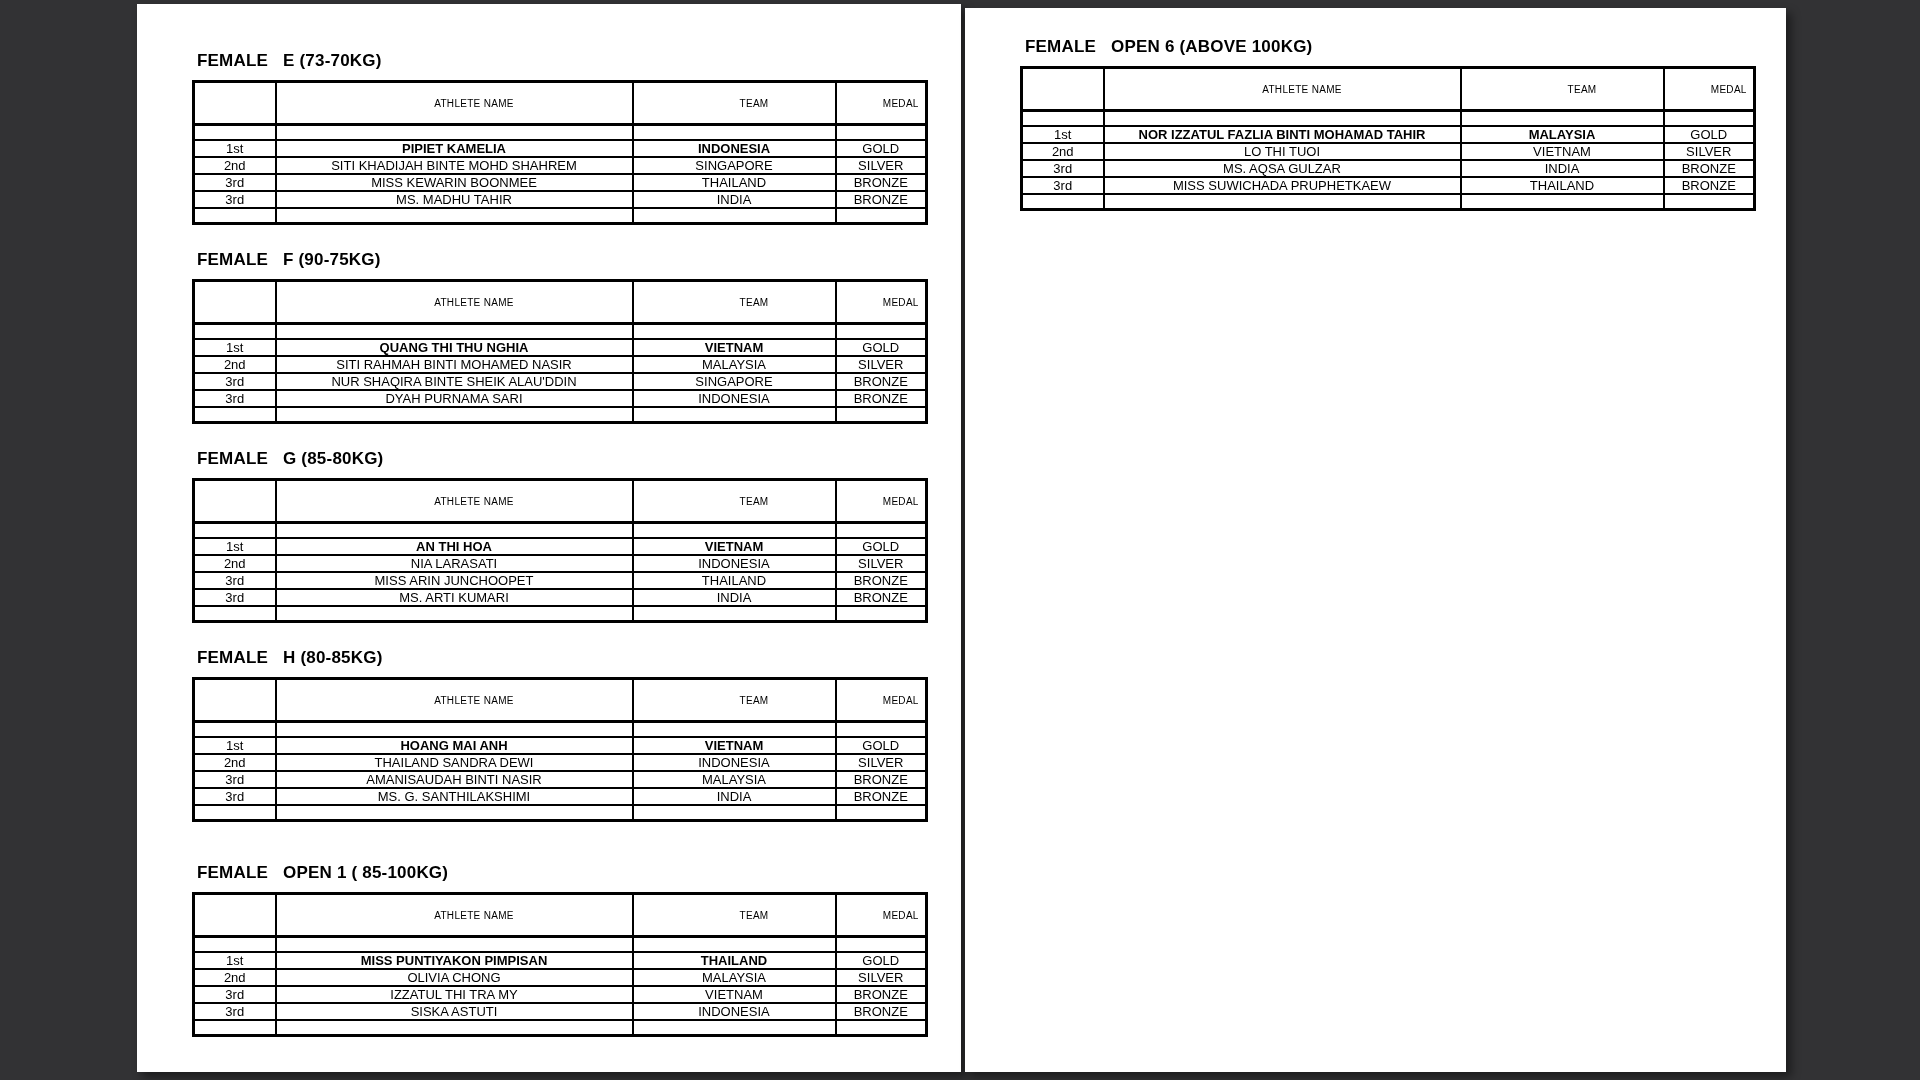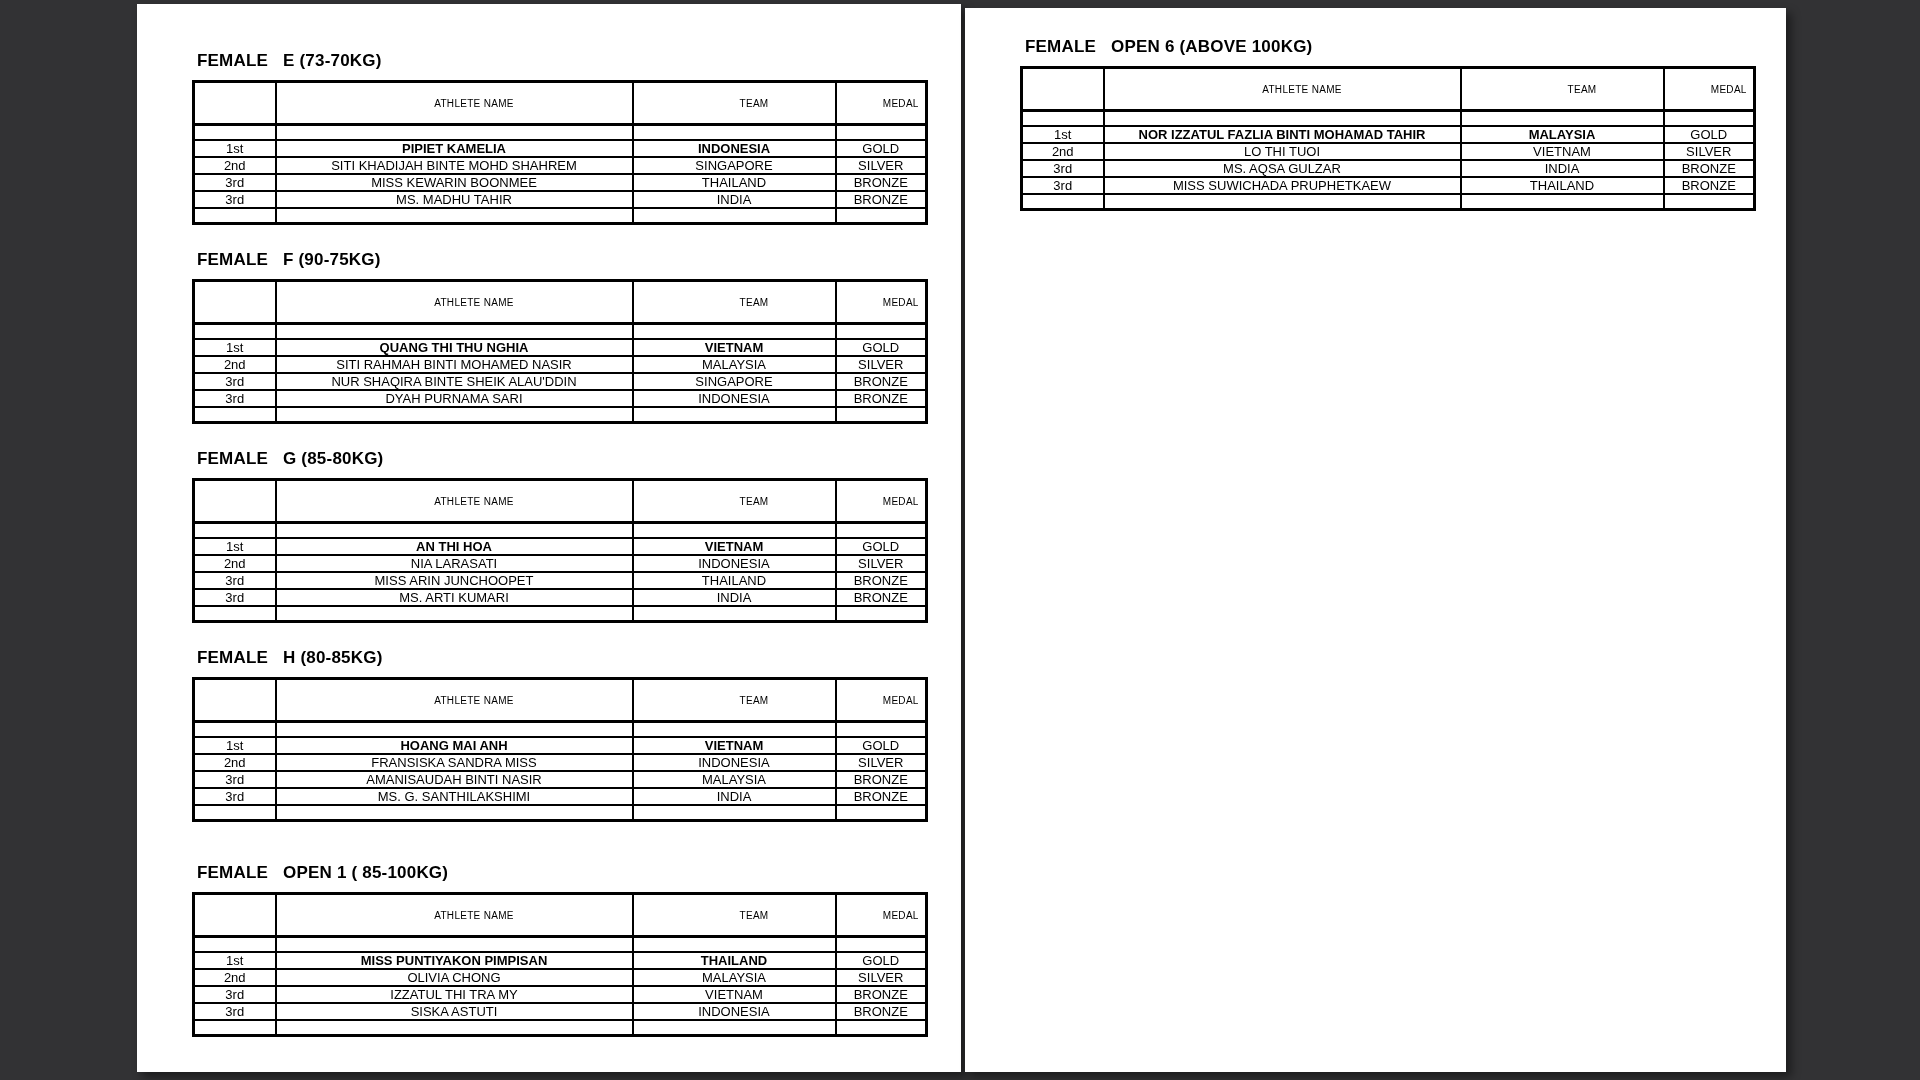--- a/index.html
+++ b/index.html
@@ -289,21 +289,21 @@
             <td></td>
         </tr>
       <tr class="data-row winner">
             <td>1st</td>
             <td class="athlete">HOANG MAI ANH</td>
             <td class="team">VIETNAM</td>
             <td class="medal">GOLD</td>
           </tr>
           <tr class="data-row">
             <td>2nd</td>
-            <td class="athlete">FRANSISKA SANDRA MISS</td>
+            <td class="athlete">THAILAND SANDRA DEWI</td>
             <td class="team">INDONESIA</td>
             <td class="medal">SILVER</td>
           </tr>
           <tr class="data-row">
             <td>3rd</td>
             <td class="athlete">AMANISAUDAH BINTI NASIR</td>
             <td class="team">MALAYSIA</td>
             <td class="medal">BRONZE</td>
           </tr>
           <tr class="data-row">

